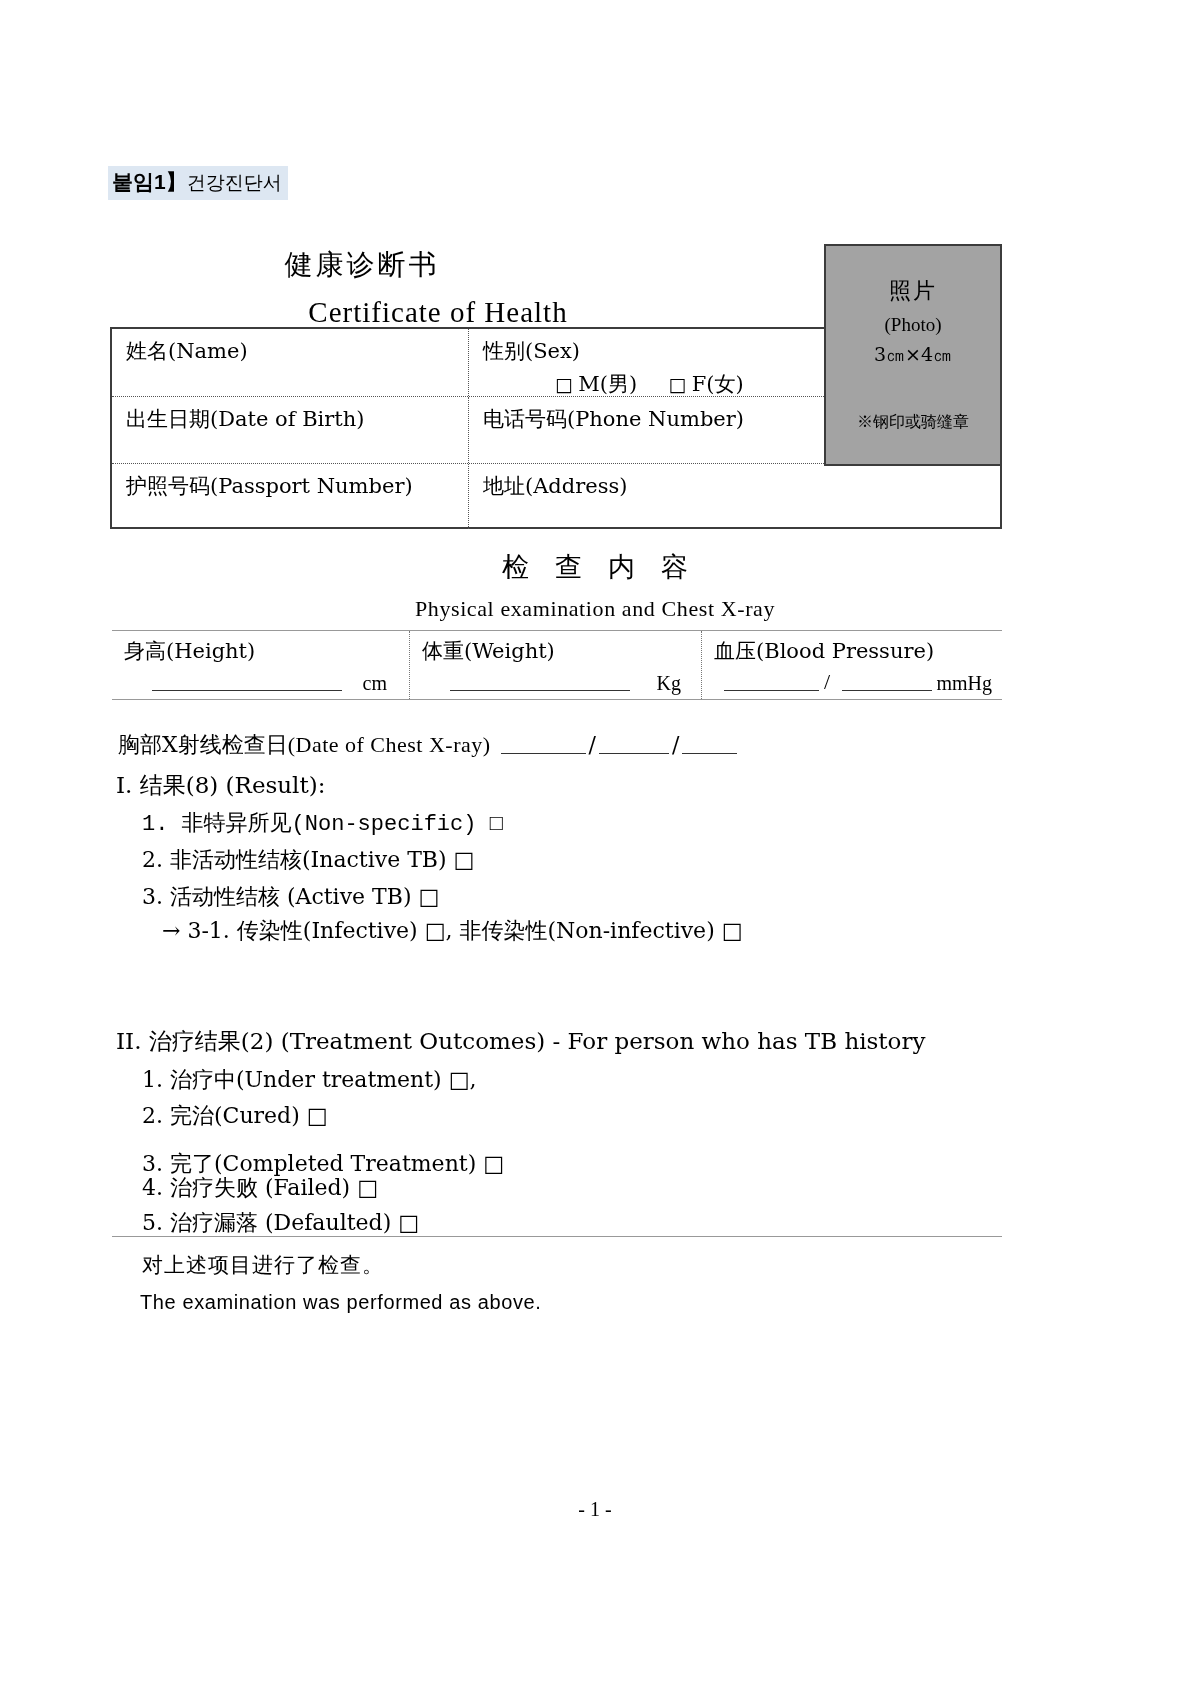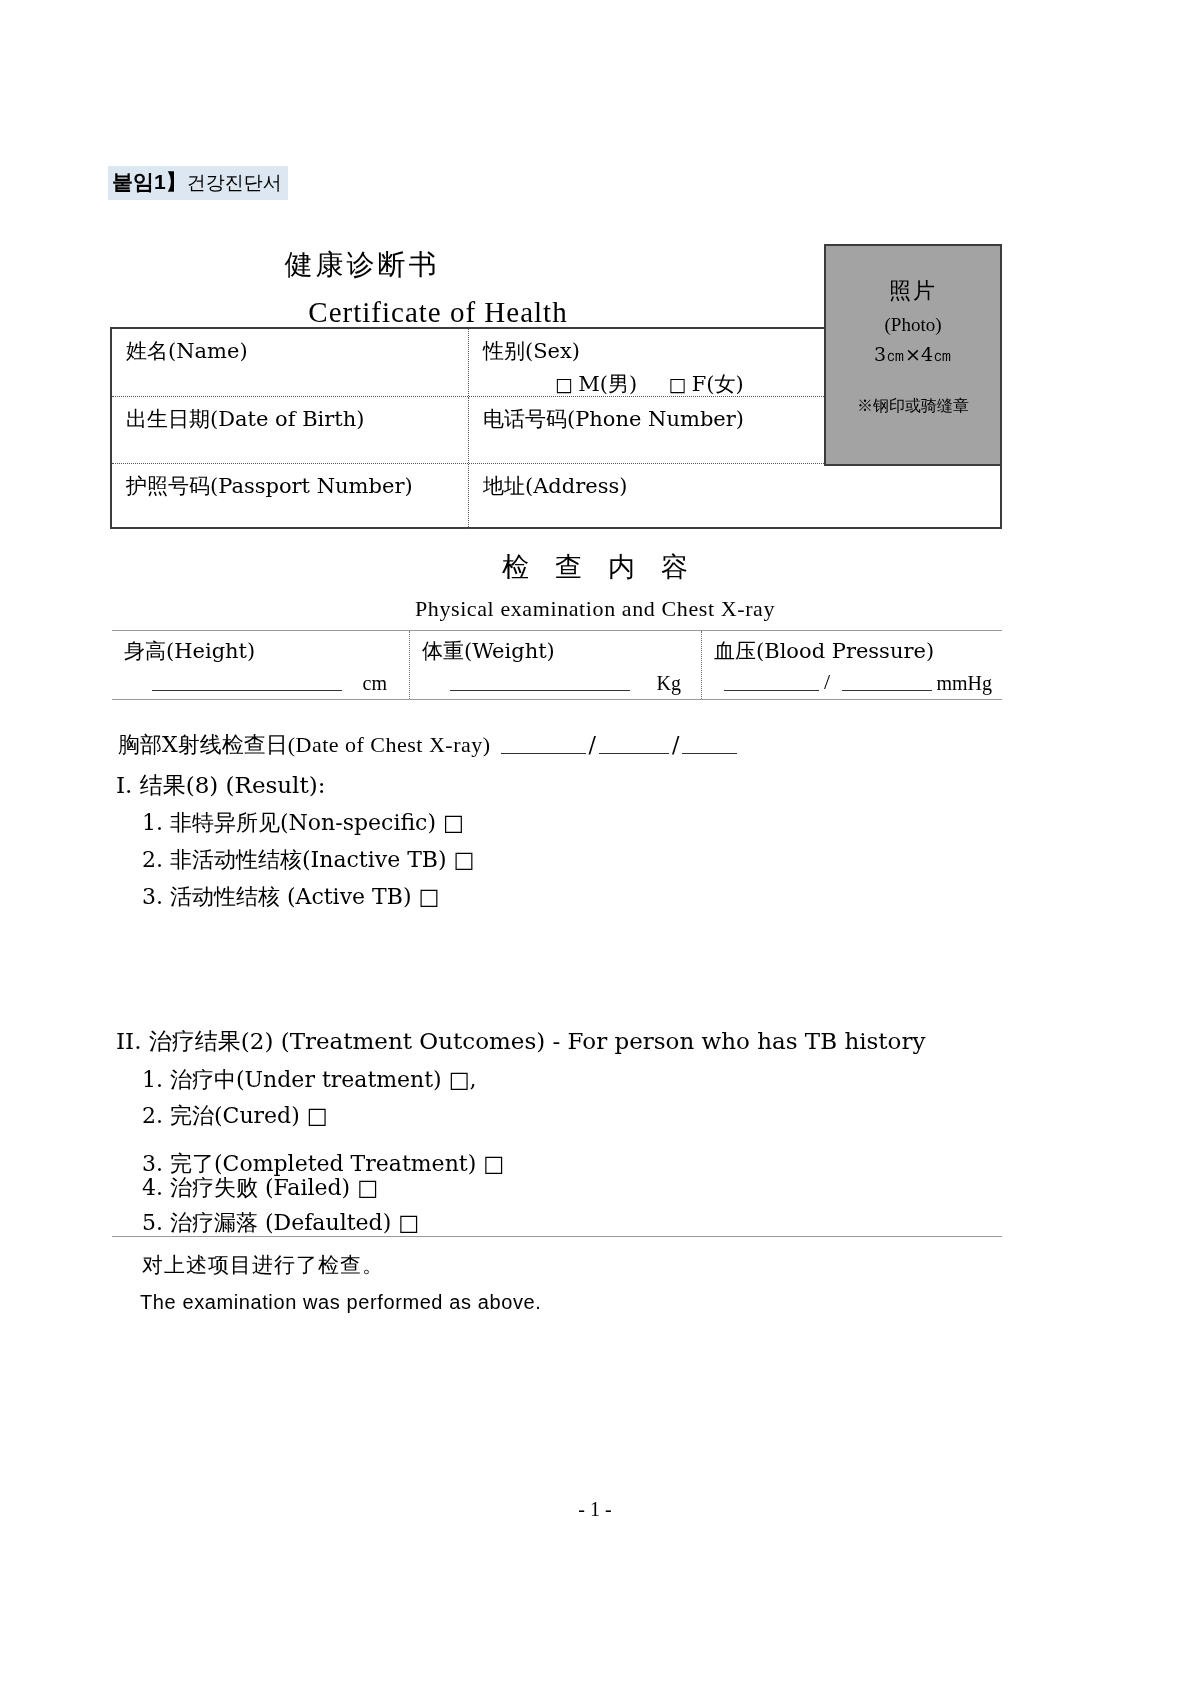--- a/index.html
+++ b/index.html
@@ -140,21 +140,21 @@
     margin-top: 8px;
     font-size: 19px;
     font-family: "Liberation Serif", serif;
   }
   .photo-size {
     margin-top: 6px;
     font-family: "DejaVu Serif", serif;
     font-size: 19px;
   }
   .photo-note {
-    margin-top: 28px;
+    margin-top: 44px;
     font-family: "DejaVu Serif", serif;
     font-size: 16px;
   }
 
   
   .exam-cn {
     position: absolute;
     left: 0; top: 541px;
     width: 1190px;
     text-align: center;
@@ -361,23 +361,24 @@
       <div class="meas-unit u3">mmHg</div>
     </div>
   </div>
 
   <div class="xray-line">
     <span>胸部X射线检查日</span><span class="en">(Date of Chest X-ray)</span>
     <span class="xray-blank w2"></span>/<span class="xray-blank w3"></span>/<span class="xray-blank"></span>
   </div>
 
   <div class="sec sec-title" style="left:116px; top:762px;">I.  结果(8)  (Result):</div>
-  <div class="sec" style="left:142px; top:800px;">1. 非特异所见(Non-specific) □</div>
+  <div class="sec" style="left:142px; top:800px;font-family:Liberation Mono, monospace;">1. 非特异所见(Non-specific) □</div>
   <div class="sec" style="left:142px; top:837px;">2. 非活动性结核(Inactive TB) □</div>
   <div class="sec" style="left:142px; top:874px;">3. 活动性结核 (Active TB) □</div>
+  <div class="sec" style="left:162px; top:908px;">→ 3-1.   传染性(Infective) □, 非传染性(Non-infective) □</div>
 
   <div class="sec sec-title" style="left:116px; top:1018px;">II.  治疗结果(2)  (Treatment Outcomes) - For person who has TB history</div>
   <div class="sec" style="left:142px; top:1057px;">1. 治疗中(Under treatment) □,</div>
   <div class="sec" style="left:142px; top:1093px;">2. 完治(Cured) □</div>
   <div class="sec" style="left:142px; top:1129px;margin-top:12px;">3. 完了(Completed Treatment) □</div>
   <div class="sec" style="left:142px; top:1165px;">4. 治疗失败 (Failed) □</div>
   <div class="sec" style="left:142px; top:1200px;">5. 治疗漏落 (Defaulted) □</div>
 
   <div class="footer-line"></div>
   <div class="stmt-cn">对上述项目进行了检查。</div>

